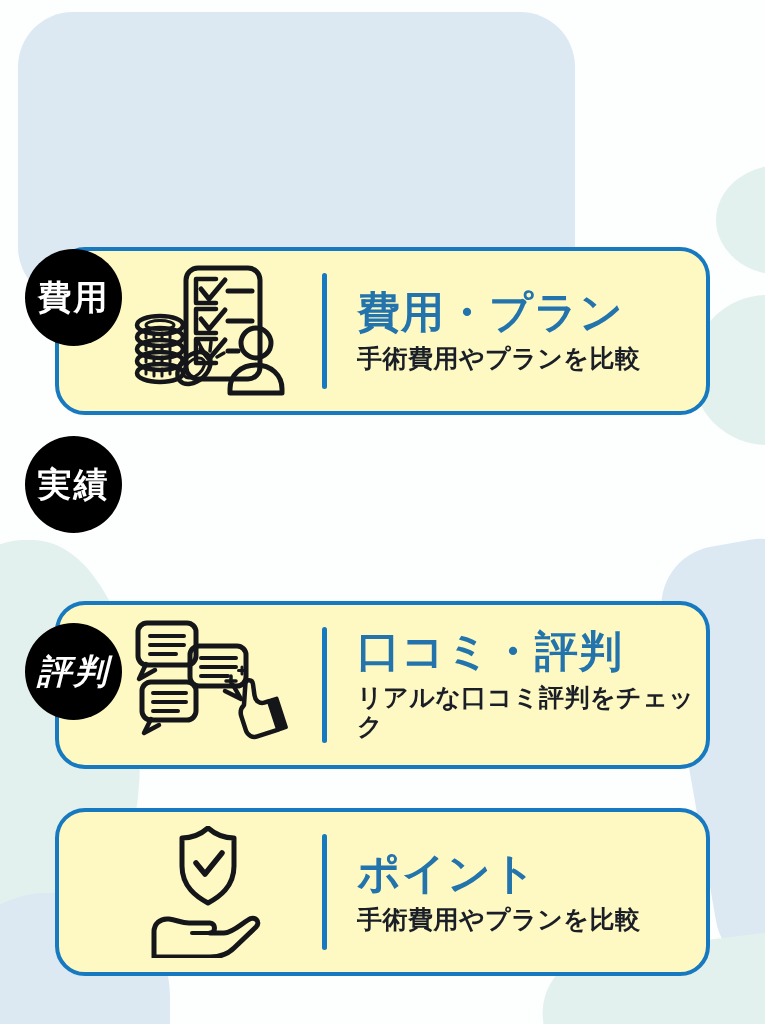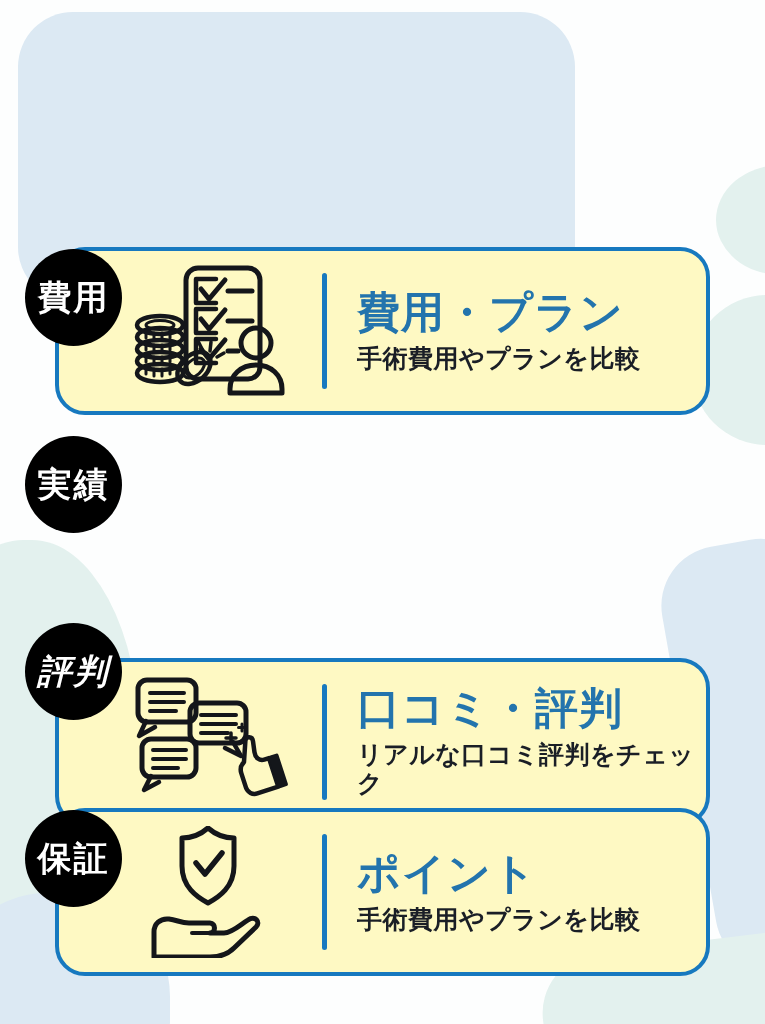--- a/index.html
+++ b/index.html
@@ -65,21 +65,21 @@
     color:#ffffff;font-size:34px;font-weight:900;letter-spacing:2px;
   }
   .icon-box{width:165px;height:132px;flex:none;display:flex;align-items:center;justify-content:center;}
   .divider{width:5px;height:116px;background:#1779bf;border-radius:3px;margin-left:32px;flex:none;}
   .text-col{margin-left:30px;display:flex;flex-direction:column;gap:9px;}
   .card-title{font-size:43px;font-weight:900;color:#2374ad;letter-spacing:1px;line-height:1.05;}
   .card-desc{font-size:25px;font-weight:800;color:#1a1e26;letter-spacing:0.5px;line-height:1.15;}
 
   .s0{top:247px;} .b0{top:249px;}
   .s1{top:434px;} .b1{top:436px;text-align:center;}
-  .s2{top:658px;justify-content:space-between;} .b2{top:623px;font-style:italic;}
+  .s2{top:601px;justify-content:space-between;} .b2{top:623px;font-style:italic;}
   .s3{top:808px;} .b3{top:810px;}
 
   svg .ln{stroke:#14161a;stroke-linecap:round;stroke-linejoin:round;fill:none;}
 </style>
 </head>
 <body>
 
 <div id="stage">
 
   <div class="blob blob-blue blob-topleft"></div>
@@ -174,15 +174,14 @@
         <path class="ln" d="M26,131 L26,106 C26,98 32,92 41,93 C49,94 53,97 61,97 L82,97 C88,97 88,107 82,107 L96,107 C104,107 112,99 120,94 C127,89 133,96 128,101 L106,122 C100,128 91,131 82,131 Z" stroke-width="5" fill="#ffffff"></path>
         <path class="ln" d="M64,107 L82,107" stroke-width="4"></path>
       </svg>
     </div>
     <div class="divider"></div>
     <div class="text-col">
       <div class="card-title">ポイント</div>
       <div class="card-desc">手術費用やプランを比較</div>
     </div>
   </div>
-  <div class="badge b3">保証</div>
 
 </div>
 
 </body></html>

